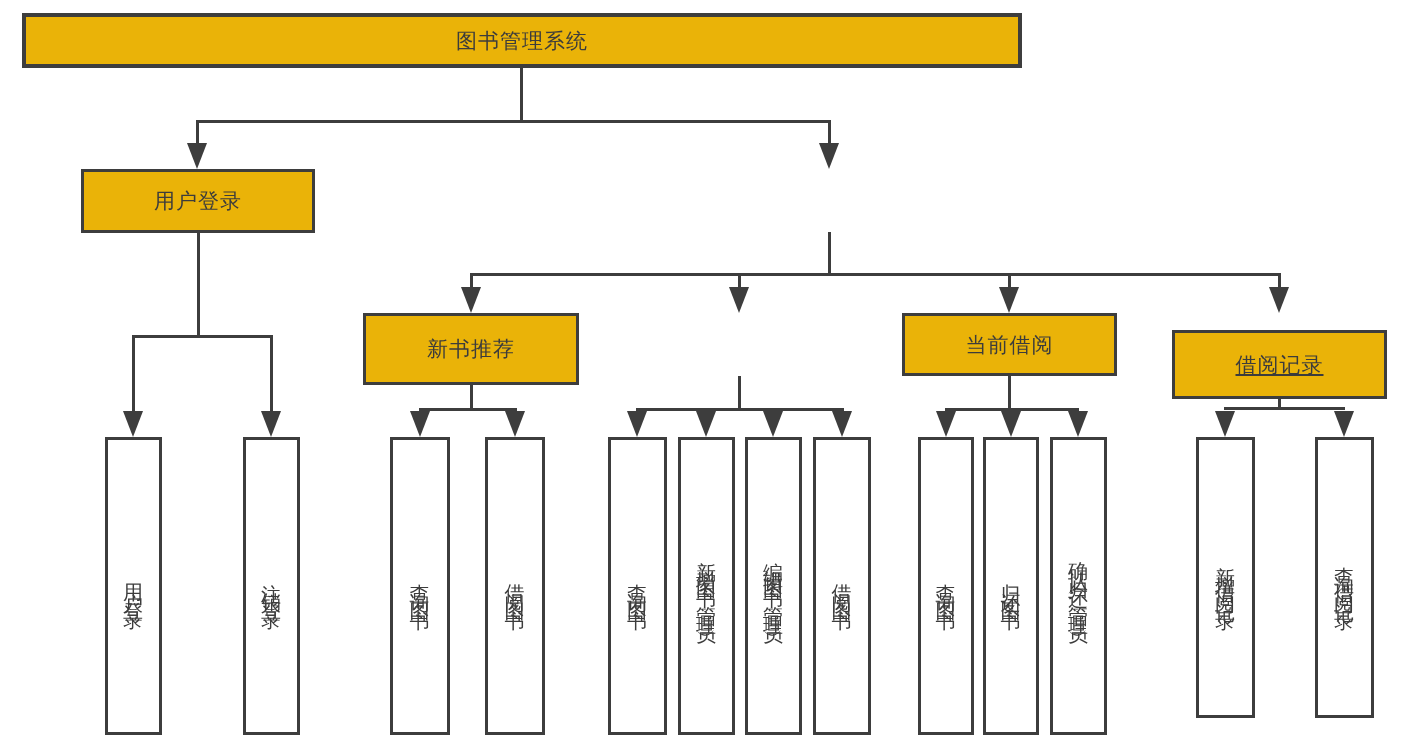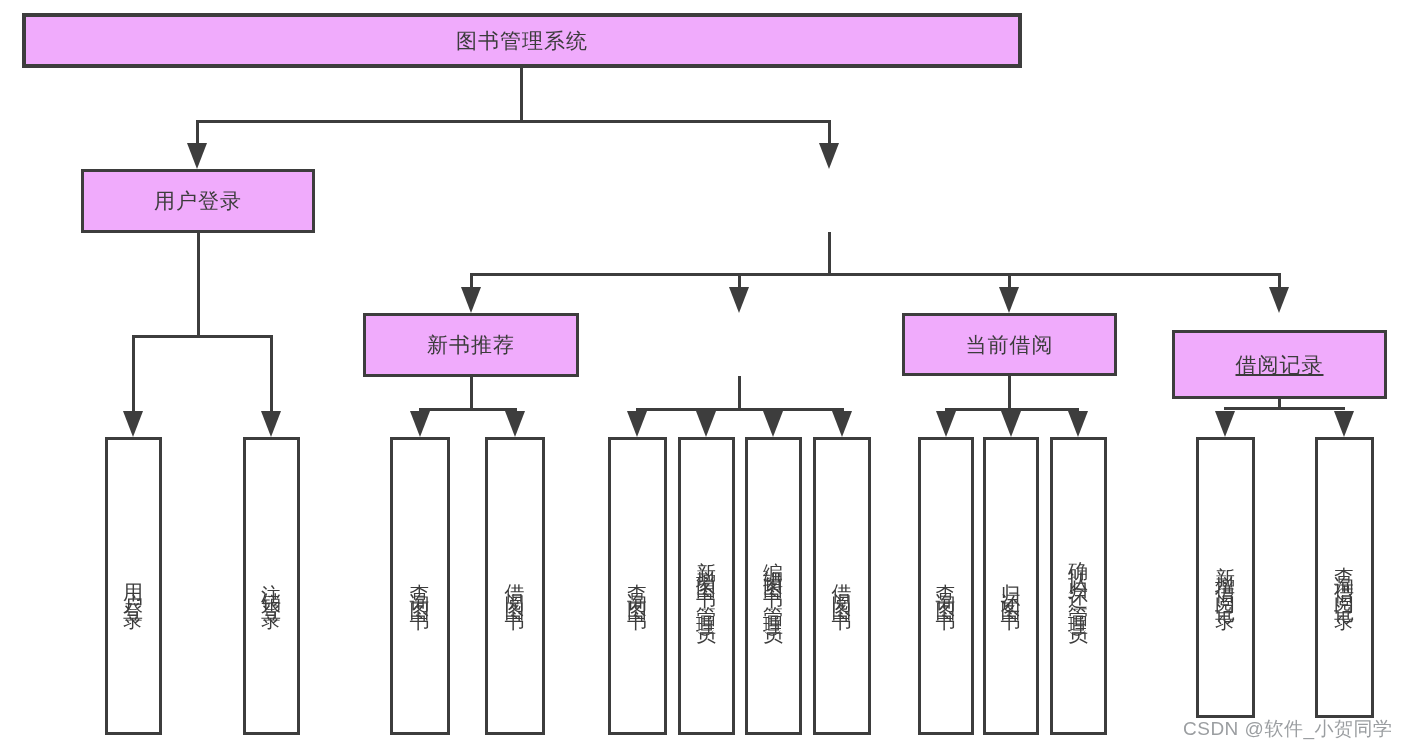--- a/index.html
+++ b/index.html
@@ -9,21 +9,21 @@
     width:1405px;height:747px;
     background:#ffffff;
     overflow:hidden;
     font-family:"Liberation Sans",sans-serif;
     color:#3c3c3c;
   }
   .hbox{
     position:absolute;
     box-sizing:border-box;
     border:3px solid #3d3d3d;
-    background:#f0abfc;
+    background:#eab308;
     display:flex;align-items:center;justify-content:center;
     font-size:21px;
     letter-spacing:1px;
     color:#3c3c3c;
     z-index:2;
   }
   .root{border-width:4px;}
   .leaf{
     position:absolute;
     box-sizing:border-box;
@@ -87,21 +87,21 @@
   <div class="hline" style="left:470px;top:273px;width:811px;"></div>
   <div class="vline" style="left:470px;top:273px;height:15px;"></div>
   <div class="arr" style="left:461px;top:287px;"></div>
   <div class="vline" style="left:738px;top:273px;height:15px;"></div>
   <div class="arr" style="left:729px;top:287px;"></div>
   <div class="vline" style="left:1008px;top:273px;height:15px;"></div>
   <div class="arr" style="left:999px;top:287px;"></div>
   <div class="vline" style="left:1278px;top:273px;height:15px;"></div>
   <div class="arr" style="left:1269px;top:287px;"></div>
 
-  <div class="hbox" style="left:363px;top:313px;width:216px;height:64px;">新书推荐</div>
+  <div class="hbox" style="left:363px;top:313px;width:216px;height:72px;">新书推荐</div>
   <div class="hbox" style="left:902px;top:313px;width:215px;height:63px;">当前借阅</div>
   <div class="hbox" style="left:1172px;top:330px;width:215px;height:69px;text-decoration:underline;">借阅记录</div>
 
   <div class="vline" style="left:470px;top:377px;height:31px;"></div>
   <div class="hline" style="left:419px;top:408px;width:98px;"></div>
   <div class="arr" style="left:410px;top:411px;"></div>
   <div class="arr" style="left:505px;top:411px;"></div>
 
   <div class="vline" style="left:738px;top:376px;height:32px;"></div>
   <div class="hline" style="left:636px;top:408px;width:208px;"></div>
@@ -158,15 +158,14 @@
     <span class="vtext">确认归还（管理员）</span>
   </div>
 
   <div class="leaf" style="left:1196px;top:437px;width:59px;height:281px;">
     <span class="vtext">新增借阅记录</span>
   </div>
   <div class="leaf" style="left:1315px;top:437px;width:59px;height:281px;">
     <span class="vtext">查询借阅记录</span>
   </div>
 
-  <div class="watermark">CSDN @软件_小贺同学</div>
 
 </div>
 
 </body></html>

